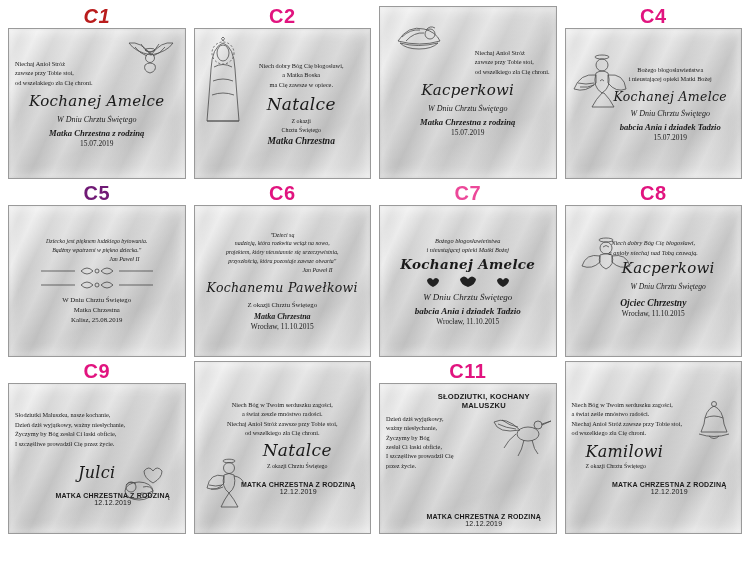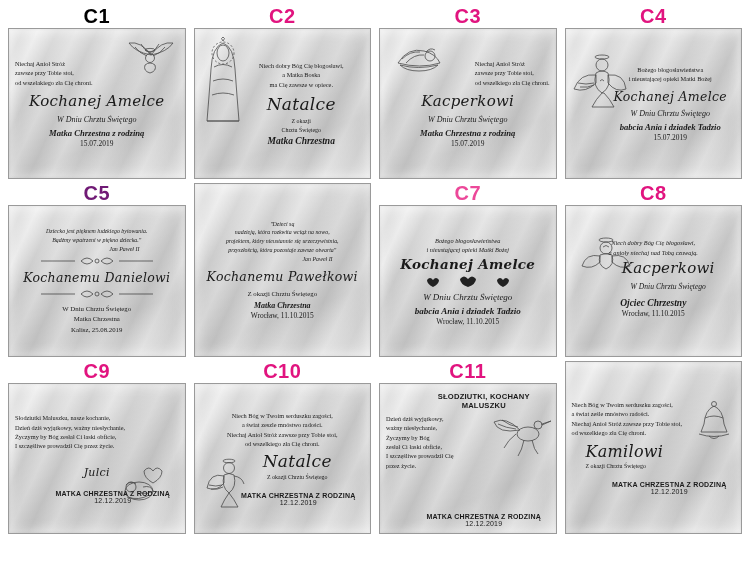--- a/index.html
+++ b/index.html
@@ -112,21 +112,21 @@
   }
   .sep{height:3px;}
 </style>
 </head>
 <body>
 
 <div class="sheet">
   <div class="grid">
 
     <div class="cell">
-      <div class="code" style="color: #000000;">C1</div>
+      <div class="code" style="color: #b91c1c; font-style: italic;">C1</div>
       <div class="plaque">
         <svg class="deco" style="right:6px;top:6px;" width="58" height="40" viewBox="0 0 58 40">
           <g fill="none" stroke="#333" stroke-width="0.8">
             <path d="M30 20 q-10 -14 -22 -12 q6 9 22 12z"></path>
             <path d="M30 20 q10 -14 22 -12 q-6 9 -22 12z"></path>
             <path d="M14 12 q4 6 12 9 M20 9 q3 6 9 9 M44 12 q-4 6 -12 9 M38 9 q-3 6 -9 9"></path>
             <circle cx="29" cy="23" r="4.5"></circle>
             <path d="M24 30 q5 -4 10 0 q2 6 -5 8 q-7 -2 -5 -8z"></path>
             <ellipse cx="29" cy="15" rx="5" ry="1.6"></ellipse>
           </g>
@@ -168,21 +168,20 @@
           <div class="sep"></div>
           <div class="name name-lg">Natalce</div>
           <div class="tiny">Z okazji</div>
           <div class="tiny">Chrztu Świętego</div>
           <div class="mid-b" style="font-size:9.5px;">Matka Chrzestna</div>
         </div>
       </div>
     </div>
 
     <div class="cell">
-      <div class="code" style="color: rgb(225, 20, 127);">C3</div>
       <div class="plaque">
         <svg class="deco" style="left:10px;top:8px;" width="60" height="40" viewBox="0 0 60 40">
           <g fill="none" stroke="#333" stroke-width="0.8">
             <path d="M8 26 q10 -16 26 -12 q12 3 16 12 q-20 6 -42 0z"></path>
             <path d="M12 22 q8 -8 18 -7 M16 26 q8 -9 18 -8"></path>
             <circle cx="40" cy="19" r="5"></circle>
             <path d="M36 15 q4 -5 9 -2"></path>
             <path d="M10 28 q18 5 38 0 q-6 6 -19 6 q-13 0 -19 -6z"></path>
           </g>
         </svg>
@@ -239,36 +238,36 @@
             <div>Bądźmy wpatrzeni w piękno dziecka."</div>
             <div style="text-align:right;padding-right:8px;">Jan Paweł II</div>
           </div>
           <svg width="120" height="10" viewBox="0 0 120 10" style="margin:2px 0;">
             <g fill="none" stroke="#333" stroke-width="0.7">
               <path d="M4 5 h34 M82 5 h34"></path>
               <path d="M44 5 q6 -6 12 0 q-6 6 -12 0z M64 5 q6 -6 12 0 q-6 6 -12 0z"></path>
               <circle cx="60" cy="5" r="2"></circle>
             </g>
           </svg>
-          <div class="name name-sm">Kochanemu Danielowi</div>
           <svg width="120" height="10" viewBox="0 0 120 10" style="margin:2px 0 5px;">
             <g fill="none" stroke="#333" stroke-width="0.7">
               <path d="M4 5 h34 M82 5 h34"></path>
               <path d="M44 5 q6 -6 12 0 q-6 6 -12 0z M64 5 q6 -6 12 0 q-6 6 -12 0z"></path>
               <circle cx="60" cy="5" r="2"></circle>
             </g>
           </svg>
           <div class="smallish">W Dniu Chrztu Świętego</div>
           <div class="smallish">Matka Chrzestna</div>
           <div class="smallish">Kalisz, 25.08.2019</div>
         </div>
       </div>
     </div>
 
     <div class="cell">
+      <div class="code" style="color: rgb(225, 20, 127);">C6</div>
       <div class="plaque">
         <div class="inner">
           <div class="tiny ital" style="max-width:96%;">
             <div>"Dzieci są</div>
             <div>nadzieją, która rozkwita wciąż na nowo,</div>
             <div>projektem, który nieustannie się urzeczywistnia,</div>
             <div>przyszłością, która pozostaje zawsze otwarta"</div>
             <div style="text-align:right;padding-right:6px;">Jan Paweł II</div>
           </div>
           <div class="sep"></div>
@@ -342,29 +341,28 @@
             <path d="M14 36 q12 4 22 -2"></path>
           </g>
         </svg>
         <div class="inner">
           <div class="small" style="align-self:flex-start;text-align:left;max-width:84%;">
             <div>Słodziutki Maluszku, nasze kochanie,</div>
             <div>Dzień dziś wyjątkowy, ważny niesłychanie,</div>
             <div>Życzymy by Bóg zesłał Ci łaski obficie,</div>
             <div>I szczęśliwe prowadził Cię przez życie.</div>
           </div>
-          <div class="name" style="font-size:11px;align-self:center;margin:16px 0 10px;">Julci</div>
+          <div class="name" style="font-size:16px;align-self:center;margin:16px 0 10px;">Julci</div>
           <div class="sans-b">MATKA CHRZESTNA Z RODZINĄ</div>
           <div class="sans-b" style="font-weight:normal;">12.12.2019</div>
         </div>
       </div>
     </div>
 
     <div class="cell">
-      <div class="code" style="color: rgb(225, 20, 127);">C10</div>
       <div class="plaque">
         <svg class="deco" style="left:10px;bottom:22px;" width="46" height="54" viewBox="0 0 46 54">
           <g fill="none" stroke="#333" stroke-width="0.8">
             <circle cx="24" cy="11" r="5.5"></circle>
             <ellipse cx="24" cy="4" rx="6" ry="1.8"></ellipse>
             <path d="M19 18 q5 -3 10 0 q3 12 -5 18 q-8 -6 -5 -18z"></path>
             <path d="M19 19 q-14 -4 -17 12 q10 4 17 -5z"></path>
             <path d="M4 28 q7 2 13 0 M6 32 q7 1 12 -2"></path>
             <path d="M29 19 q8 1 10 8"></path>
             <path d="M24 36 q-5 7 -8 14 h17 q-4 -8 -9 -14z"></path>

